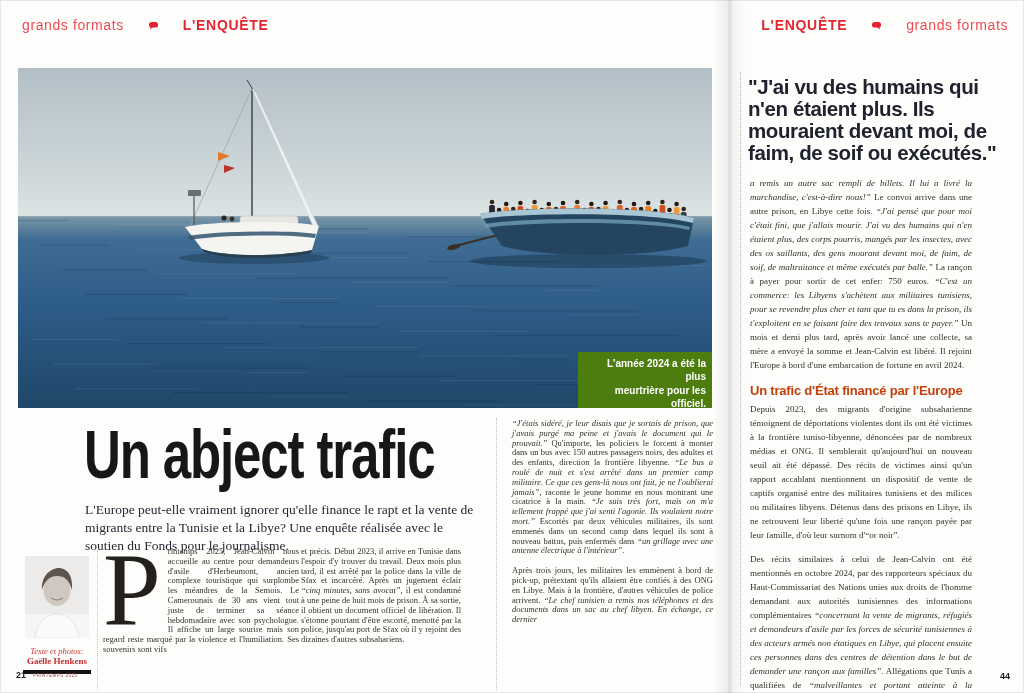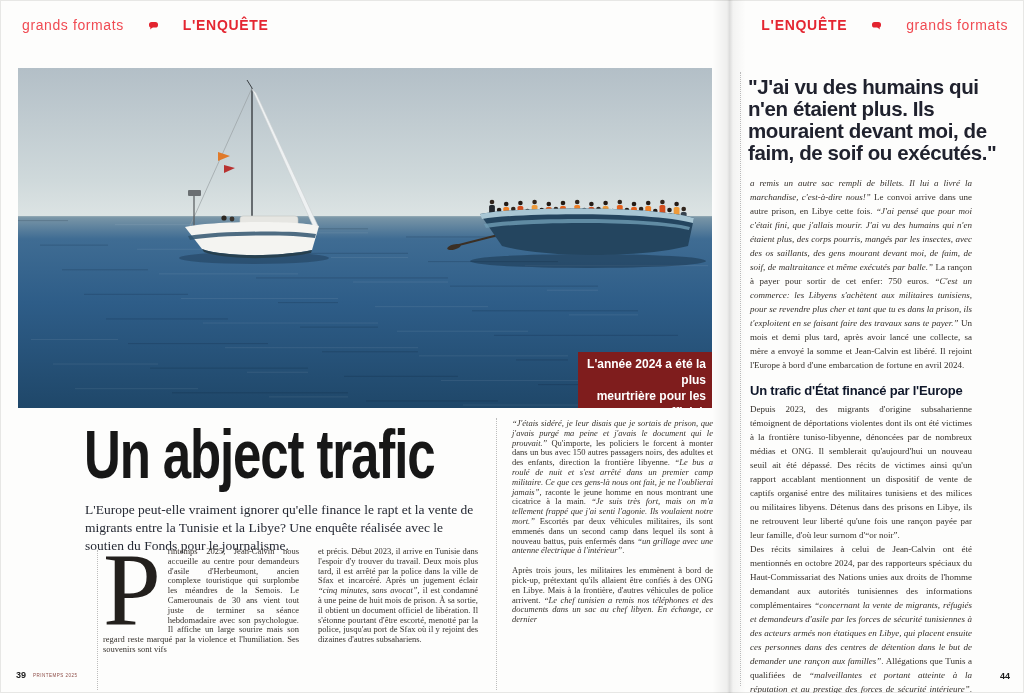--- a/index.html
+++ b/index.html
@@ -14,41 +14,41 @@
   .hdr-left { left:22px; }
   .hdr-right { right:16px; }
   .hdr .light { font-size:14px; font-weight:400; letter-spacing:0.6px; color:#f04a52; }
   .hdr .bold  { font-size:14px; font-weight:800; letter-spacing:0.7px; color:#e42631; }
   .blob-icon svg { display:block; }
 
   
   #photo { position:absolute; left:18px; top:68px; width:694px; height:340px; overflow:hidden; }
   #photo svg { display:block; width:694px; height:340px; }
   #photo-caption { position:absolute; left:560px; top:284px; width:134px; height:72px;
-                   background:#7f1d1d; color:#ffffff; text-align:right;
+                   background:#4d7c0f; color:#ffffff; text-align:right;
                    font-family:"Liberation Sans", sans-serif; font-weight:700;
-                   font-size:12px; line-height:1.33; padding:5px 6px; }
+                   font-size:10px; line-height:1.33; padding:5px 6px; }
 
   
   #title { position:absolute; left:84px; top:420px; width:560px;
            font-family:"Liberation Sans", sans-serif; font-weight:700;
            font-size:68px; letter-spacing:-1.5px; color:#171717; white-space:nowrap;
            transform:scaleX(0.75); transform-origin:left top; line-height:1; }
   #subtitle { position:absolute; left:85px; top:501px; width:396px;
               font-size:13.5px; line-height:1.33; color:#262a34; }
 
   .byline-wrap { position:absolute; left:14px; top:556px; width:86px; text-align:center; }
   #byline-photo { width:64px; height:82px; display:inline-block; }
   #byline-label { margin-top:4px; font-style:italic; font-size:8.5px; color:#cf3a35; }
   #byline-name  { font-size:9px; font-weight:700; color:#c22f2d; }
   #byline-bar { margin:4px auto 0 auto; width:68px; height:4px; background:#141414; }
 
   .body-text { font-size:8.5px; line-height:9.8px; color:#35302b; text-align:justify; }
   #col1 { position:absolute; left:103px; top:547px; width:196px; }
-  #col2 { position:absolute; left:318px; top:547px; width:160px;font-family:Liberation Serif, serif; }
+  #col2 { position:absolute; left:301px; top:547px; width:160px;font-family:Liberation Serif, serif; }
   #col3 { position:absolute; left:512px; top:419px; width:201px; }
   #col3 p + p { margin-top:10px; }
   .dropcap { float:left; font-family:"Liberation Serif", serif; font-weight:400;
              font-size:104px; line-height:0.76; margin:3px 7px 0 0; color:#23201d; }
   .it { font-style:italic; }
 
   
   .vrule { position:absolute; width:0; border-left:1px dotted #bdbdbd; }
   #rule-byline { left:97px;  top:550px; height:140px; }
   #rule-col3   { left:496px; top:418px; height:272px; }
@@ -59,23 +59,23 @@
             background:linear-gradient(to right, rgba(0,0,0,0) 0%, rgba(0,0,0,0.06) 44%,
                        rgba(0,0,0,0.13) 52%, rgba(0,0,0,0.04) 62%, rgba(0,0,0,0) 100%); }
 
   
   #pull-quote { position:absolute; left:748px; top:76px; width:268px;
                 font-family:"Liberation Sans", sans-serif; font-weight:800;
                 font-size:20.5px; line-height:22px; letter-spacing:-0.4px; color:#20222e; }
   #right-col { position:absolute; left:750px; top:176px; width:222px; }
   #right-col .body-text { font-size:9px; line-height:14px; }
   #right-heading { font-family:"Liberation Sans", sans-serif; font-weight:800;
-                   font-size:13px; line-height:14.5px; color:#0f172a;
+                   font-size:13px; line-height:14.5px; color:#c2410c;
                    width:215px; margin:12px 0 3px 0; letter-spacing:-0.2px; }
-  #right-p2 { margin-bottom:0; }
+  #right-p2 { margin-bottom:10px; }
   .arrow { color:#e3242f; font-style:normal; font-weight:700;
            font-family:"Liberation Sans", sans-serif; }
 
   
   .folio { position:absolute; font-family:"Liberation Sans", sans-serif;
            font-weight:800; font-size:9px; color:#1a1a1a; }
   #folio-left  { left:16px;  top:670px; }
   #folio-right { left:1000px; top:671px; }
   #footer-note { position:absolute; left:33px; top:673px; font-family:"Liberation Sans", sans-serif;
                  font-size:4.5px; letter-spacing:0.5px; color:#8c4a44; text-transform:uppercase; }
@@ -318,20 +318,33 @@
       <div>L'année 2024 a été la plus</div>
       <div>meurtrière pour les officiel.</div>
       <div>Fonds qu'en Méditerranée,</div>
       <div>1.348 décès ont été enregistrés.</div>
     </div>
   </div>
 
   <h1 id="title">Un abject trafic</h1>
   <p id="subtitle">L'Europe peut-elle vraiment ignorer qu'elle finance le rapt et la vente de migrants entre la Tunisie et la Libye? Une enquête réalisée avec le soutien du Fonds pour le journalisme.</p>
 
+  <div class="byline-wrap">
+    <svg id="byline-photo" viewBox="0 0 64 82">
+      <rect x="0" y="0" width="64" height="82" fill="#ecebe9"></rect>
+      <rect x="0" y="58" width="64" height="24" fill="#f6f6f5"></rect>
+      <path d="M10,82 C12,64 24,58 32,58 C40,58 52,64 54,82 Z" fill="#fafafa" stroke="#d8d6d3" stroke-width="0.6"></path>
+      <ellipse cx="32" cy="34" rx="13.5" ry="16" fill="#cfc8c0"></ellipse>
+      <path d="M17,34 C16,16 30,12 33,12 C44,12 48,22 47,34 C44,24 40,20 32,20 C24,20 19,26 17,34 Z" fill="#5c544d"></path>
+      <path d="M26,42 Q32,46 38,42" stroke="#8c8078" stroke-width="1" fill="none"></path>
+    </svg>
+    <div id="byline-label">Texte et photos:</div>
+    <div id="byline-name">Gaëlle Henkens</div>
+    <div id="byline-bar"></div>
+  </div>
 
   <div id="col1" class="body-text">
     <span class="dropcap">P</span><span>rintemps 2025, Jean-Calvin nous accueille au centre pour demandeurs d'asile d'Herbeumont, ancien complexe touristique qui surplombe les méandres de la Semois. Le Camerounais de 30 ans vient tout juste de terminer sa séance hebdomadaire avec son psychologue. Il affiche un large sourire mais son regard reste marqué par la violence et l'humiliation. Ses souvenirs sont vifs</span>
   </div>
   <div id="col2" class="body-text">
     <p><span>et précis. Début 2023, il arrive en Tunisie dans l'espoir d'y trouver du travail. Deux mois plus tard, il est arrêté par la police dans la ville de Sfax et incarcéré. Après un jugement éclair </span><span class="it">“cinq minutes, sans avocat”</span><span>, il est condamné à une peine de huit mois de prison. À sa sortie, il obtient un document officiel de libération. Il s'étonne pourtant d'être escorté, menotté par la police, jusqu'au port de Sfax où il y rejoint des dizaines d'autres subsahariens.</span></p>
   </div>
   <div id="col3" class="body-text">
     <p><span class="it">“J'étais sidéré, je leur disais que je sortais de prison, que j'avais purgé ma peine et j'avais le document qui le prouvait.”</span><span> Qu'importe, les policiers le forcent à monter dans un bus avec 150 autres passagers noirs, des adultes et des enfants, direction la frontière libyenne. </span><span class="it">“Le bus a roulé de nuit et s'est arrêté dans un premier camp militaire. Ce que ces gens-là nous ont fait, je ne l'oublierai jamais”</span><span>, raconte le jeune homme en nous montrant une cicatrice à la main. </span><span class="it">“Je suis très fort, mais on m'a tellement frappé que j'ai senti l'agonie. Ils voulaient notre mort.”</span><span> Escortés par deux véhicules militaires, ils sont emmenés dans un second camp dans lequel ils sont à nouveau battus, puis enfermés dans </span><span class="it">“un grillage avec une antenne électrique à l'intérieur”</span><span>.</span></p>
     <p><span>Après trois jours, les militaires les emmènent à bord de pick-up, prétextant qu'ils allaient être confiés à des ONG en Libye. Mais à la frontière, d'autres véhicules de police arrivent. </span><span class="it">“Le chef tunisien a remis nos téléphones et des documents dans un sac au chef libyen. En échange, ce dernier</span></p>
@@ -343,17 +356,17 @@
   <div id="gutter"></div>
 
   <div id="pull-quote">"J'ai vu des humains qui n'en étaient plus. Ils mouraient devant moi, de faim, de soif ou exécutés."</div>
   <div id="right-col">
     <p class="body-text"><span class="it">a remis un autre sac rempli de billets. Il lui a livré la marchandise, c'est-à-dire nous!”</span><span> Le convoi arrive dans une autre prison, en Libye cette fois. </span><span class="it">“J'ai pensé que pour moi c'était fini, que j'allais mourir. J'ai vu des humains qui n'en étaient plus, des corps pourris, mangés par les insectes, avec des os saillants, des gens mourant devant moi, de faim, de soif, de maltraitance et même exécutés par balle.”</span><span> La rançon à payer pour sortir de cet enfer: 750 euros. </span><span class="it">“C'est un commerce: les Libyens s'achètent aux militaires tunisiens, pour se revendre plus cher et tant que tu es dans la prison, ils t'exploitent en se faisant faire des travaux sans te payer.”</span><span> Un mois et demi plus tard, après avoir lancé une collecte, sa mère a envoyé la somme et Jean-Calvin est libéré. Il rejoint l'Europe à bord d'une embarcation de fortune en avril 2024.</span></p>
     <h2 id="right-heading">Un trafic d'État financé par l'Europe</h2>
     <p id="right-p2" class="body-text"><span>Depuis 2023, des migrants d'origine subsaharienne témoignent de déportations violentes dont ils ont été victimes à la frontière tuniso-libyenne, dénoncées par de nombreux médias et ONG. Il semblerait qu'aujourd'hui un nouveau seuil ait été dépassé. Des récits de victimes ainsi qu'un rapport accablant mentionnent un dispositif de vente de captifs organisé entre des militaires tunisiens et des milices ou militaires libyens. Détenus dans des prisons en Libye, ils ne retrouvent leur liberté qu'une fois une rançon payée par leur famille, d'où leur surnom d'“or noir”.</span></p>
     <p class="body-text"><span>Des récits similaires à celui de Jean-Calvin ont été mentionnés en octobre 2024, par des rapporteurs spéciaux du Haut-Commissariat des Nations unies aux droits de l'homme demandant aux autorités tunisiennes des informations complémentaires </span><span class="it">“concernant la vente de migrants, réfugiés et demandeurs d'asile par les forces de sécurité tunisiennes à des acteurs armés non étatiques en Libye, qui placent ensuite ces personnes dans des centres de détention dans le but de demander une rançon aux familles”</span><span>. Allégations que Tunis a qualifiées de </span><span class="it">“malveillantes et portant atteinte à la réputation et au prestige des forces de sécurité intérieure”</span><span>. En </span><span class="arrow">➜</span></p>
   </div>
 
-  <div class="folio" id="folio-left">39</div>
+  <div class="folio" id="folio-left">21</div>
   <div id="footer-note">printemps 2025</div>
   <div class="folio" id="folio-right">44</div>
 
 </div>
 
 </body></html>

